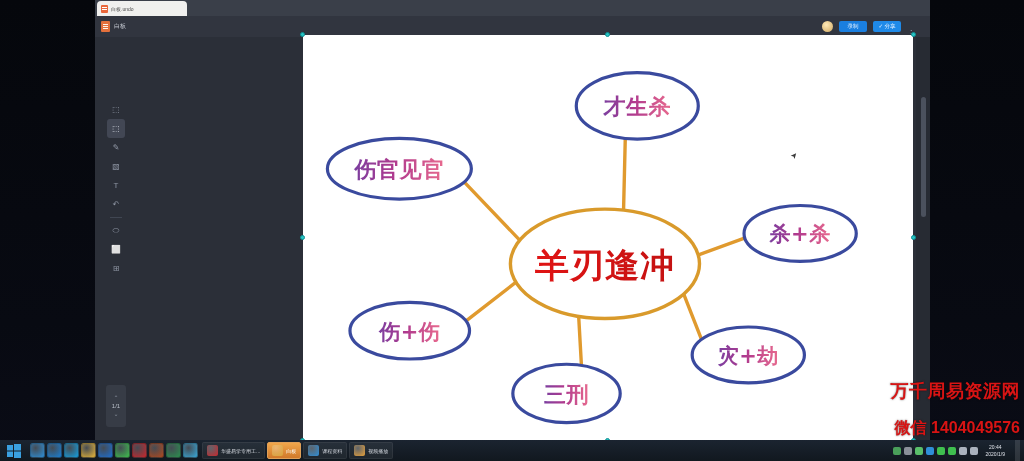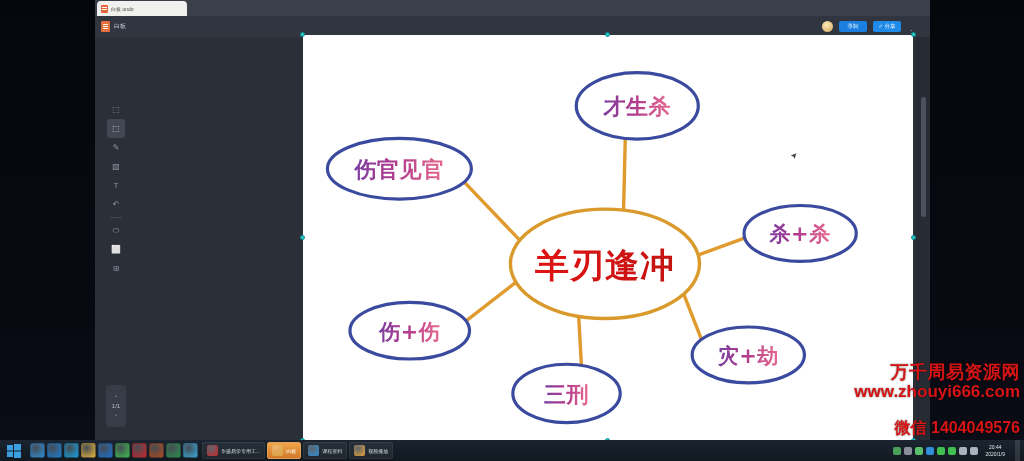--- a/index.html
+++ b/index.html
@@ -237,21 +237,20 @@
       <span class="handle h-ml"></span>
       <span class="handle h-mr"></span>
       <span class="handle h-bl"></span>
       <span class="handle h-bc"></span>
       <span class="handle h-br"></span>
     </div>
   </div>
 
   <div class="watermark">
     <div class="wm1">万千周易资源网</div>
-    <div class="wm2">www.zhouyi666.com</div>
     <div class="wm3">微信 1404049576</div>
   </div>
 
   <div class="taskbar">
     <div class="tb-start">
       <svg width="14" height="14" viewBox="0 0 14 14">
           <g fill="#3aa0e0">
         <rect x="0" y="1" width="6" height="5.5"></rect>
             <rect x="7" y="0" width="7" height="6.5"></rect>
         <rect x="0" y="7.5" width="6" height="5.5"></rect>

